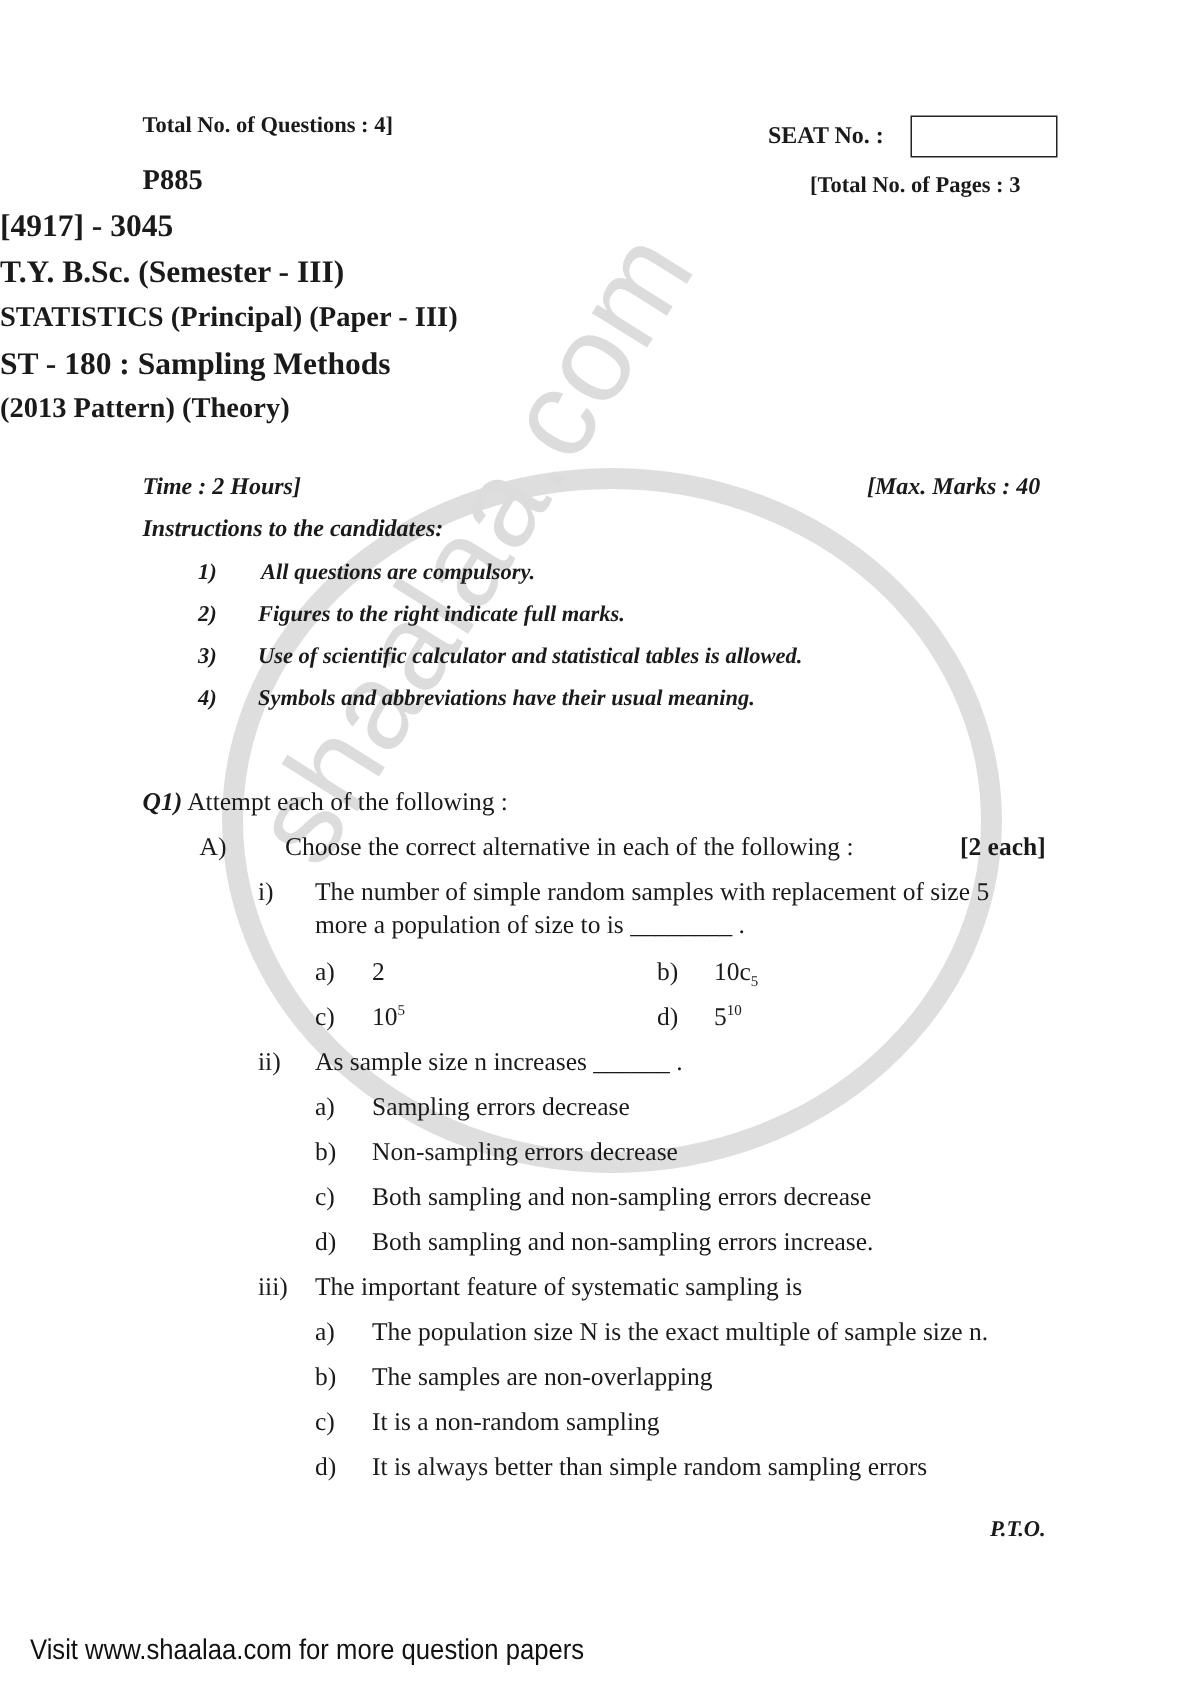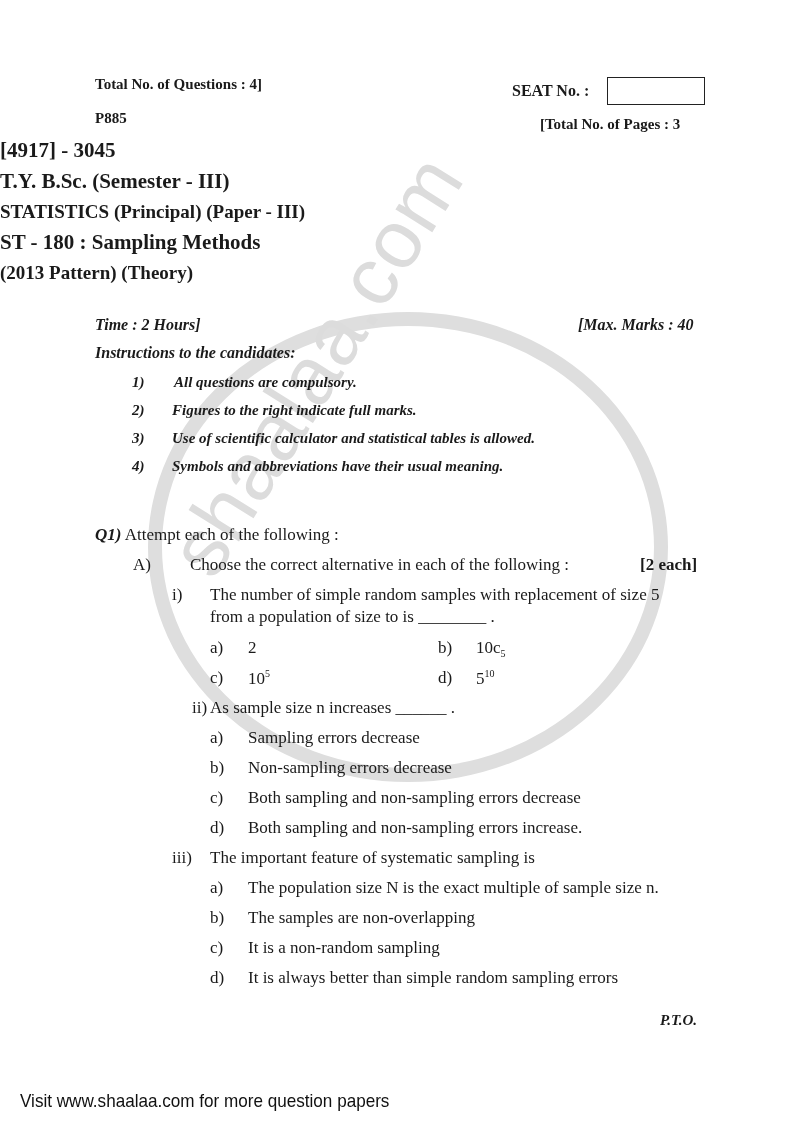--- a/index.html
+++ b/index.html
@@ -25,21 +25,21 @@
 <body>
 
 <div class="wm-ellipse"></div>
 <div class="wm-text">shaalaa.com</div>
 
 <div class="content">
 
   <div class="abs hdr bold" style="left:95px; top:76px;">Total No. of Questions : 4]</div>
   <div class="abs bold" style="left:512px; top:82px; font-size:16px;">SEAT No. :</div>
   <div class="abs seat-box" style="left:607px; top:77px;"></div>
-  <div class="abs bold" style="left:95px; top:110px; font-size:15px;">P885</div>
+  <div class="abs bold" style="left:95px; top:110px; font-size:19px;">P885</div>
   <div class="abs hdr bold" style="left:540px; top:116px;">[Total No. of Pages : 3</div>
 
   <div class="abs center t1" style="top:138px;">[4917] - 3045</div>
   <div class="abs center t1" style="top:169px;">T.Y. B.Sc. (Semester - III)</div>
   <div class="abs center t2" style="top:201px;">STATISTICS (Principal)  (Paper - III)</div>
   <div class="abs center t1" style="top:230px;">ST - 180 : Sampling Methods</div>
   <div class="abs center t2" style="top:262px;">(2013 Pattern) (Theory)</div>
 
   <div class="abs bold ital" style="left:95px; top:316px; font-size:16px;">Time : 2 Hours]</div>
   <div class="abs bold ital" style="left:578px; top:316px; font-size:16px;">[Max. Marks : 40</div>
@@ -61,33 +61,33 @@
   <div class="abs body" style="left:95px; top:525px;">
     <span class="bold ital">Q1)</span>
     <span>Attempt each of the following :</span>
   </div>
   <div class="abs body" style="left:133px; top:555px;">A)</div>
   <div class="abs body" style="left:172px; top:555px;margin-left:18px;">Choose the correct alternative in each of the following :</div>
   <div class="abs body bold" style="left:640px; top:555px;">[2 each]</div>
 
   <div class="abs body" style="left:172px; top:585px;">i)</div>
   <div class="abs body" style="left:210px; top:585px;">The number of simple random samples with replacement of size 5</div>
-  <div class="abs body" style="left:210px; top:607px;">from a population of size to is ________ .</div>
+  <div class="abs body" style="left:210px; top:607px;">more a population of size to is ________ .</div>
 
   <div class="abs body" style="left:210px; top:638px;">a)</div>
   <div class="abs body" style="left:248px; top:638px;">2</div>
   <div class="abs body" style="left:438px; top:638px;">b)</div>
   <div class="abs body" style="left:476px; top:638px;"><span>10c</span><sub>5</sub></div>
 
   <div class="abs body" style="left:210px; top:668px;">c)</div>
   <div class="abs body" style="left:248px; top:668px;"><span>10</span><sup>5</sup></div>
   <div class="abs body" style="left:438px; top:668px;">d)</div>
   <div class="abs body" style="left:476px; top:668px;"><span>5</span><sup>10</sup></div>
 
-  <div class="abs body" style="left:172px; top:698px;margin-left:20px;">ii)</div>
+  <div class="abs body" style="left:172px; top:698px;">ii)</div>
   <div class="abs body" style="left:210px; top:698px;">As sample size n increases ______ .</div>
 
   <div class="abs body" style="left:210px; top:728px;">a)</div>
   <div class="abs body" style="left:248px; top:728px;">Sampling errors decrease</div>
   <div class="abs body" style="left:210px; top:758px;">b)</div>
   <div class="abs body" style="left:248px; top:758px;">Non-sampling errors decrease</div>
   <div class="abs body" style="left:210px; top:788px;">c)</div>
   <div class="abs body" style="left:248px; top:788px;">Both sampling and non-sampling errors decrease</div>
   <div class="abs body" style="left:210px; top:818px;">d)</div>
   <div class="abs body" style="left:248px; top:818px;">Both sampling and non-sampling errors increase.</div>

